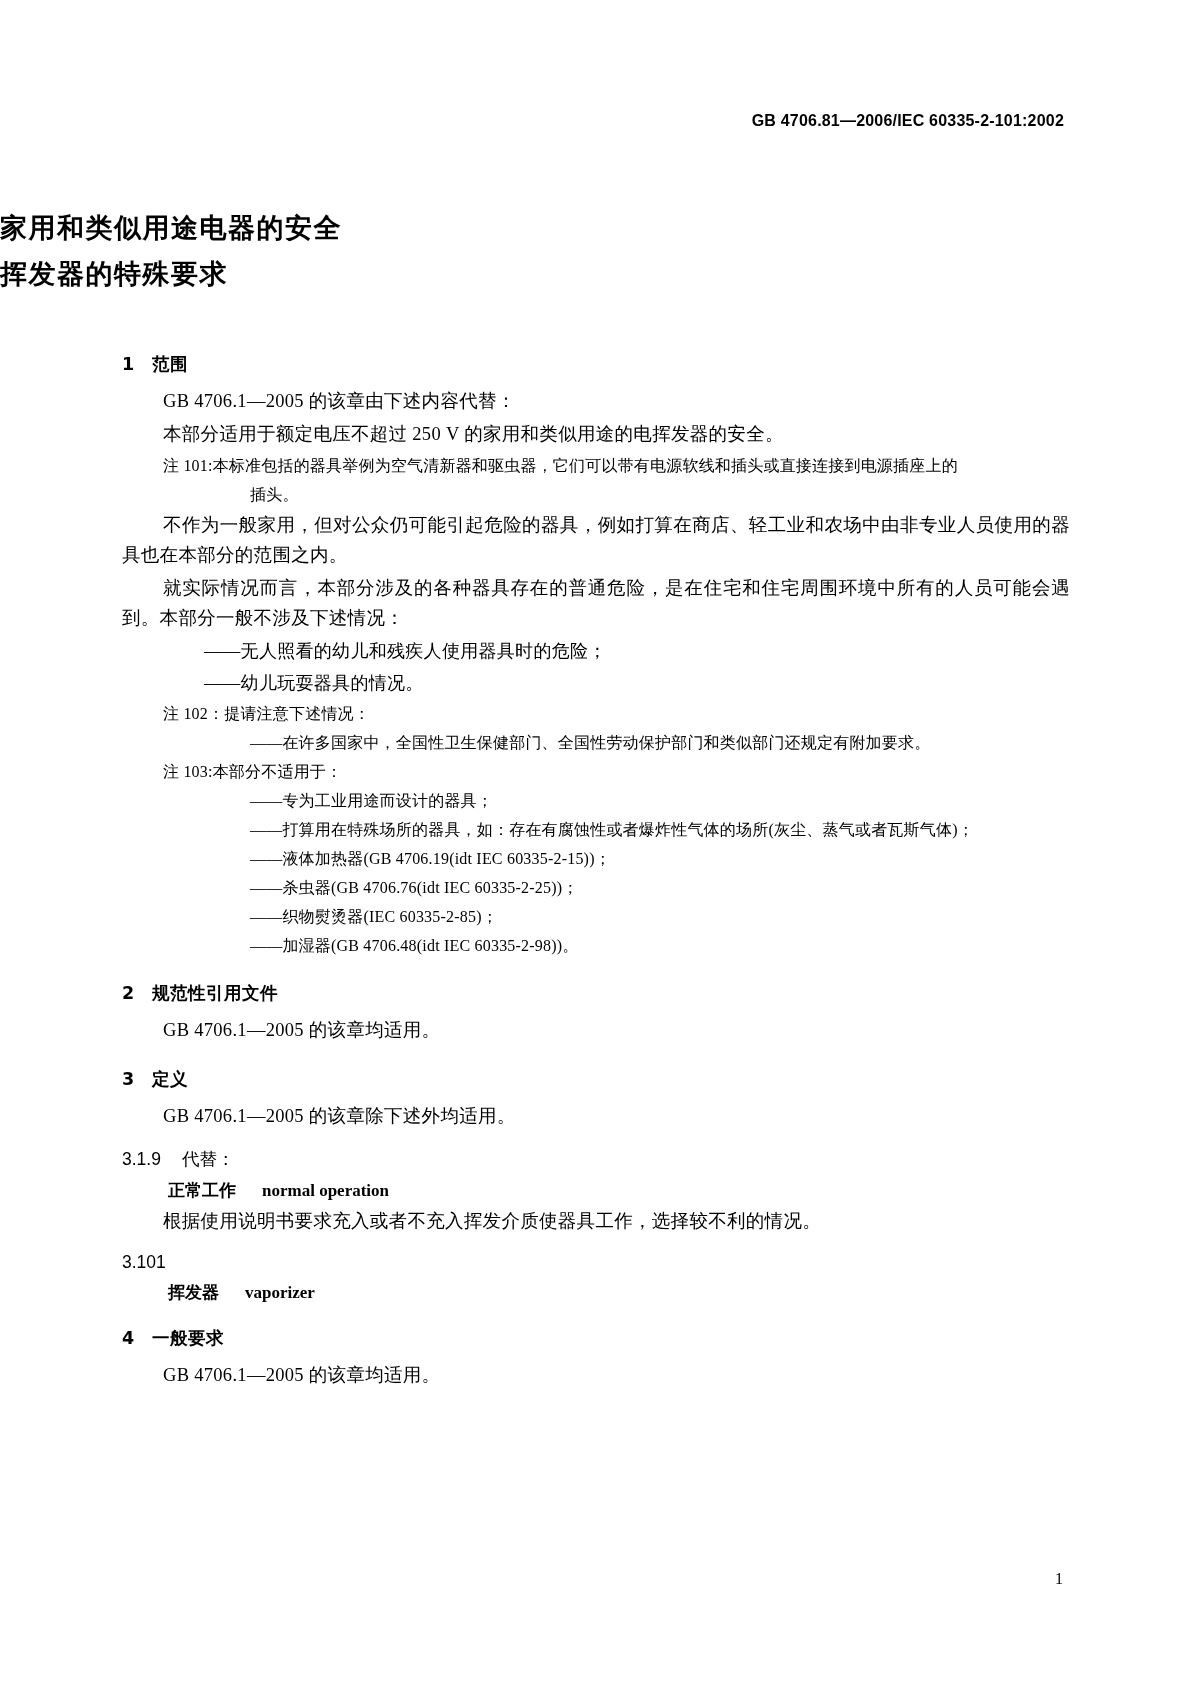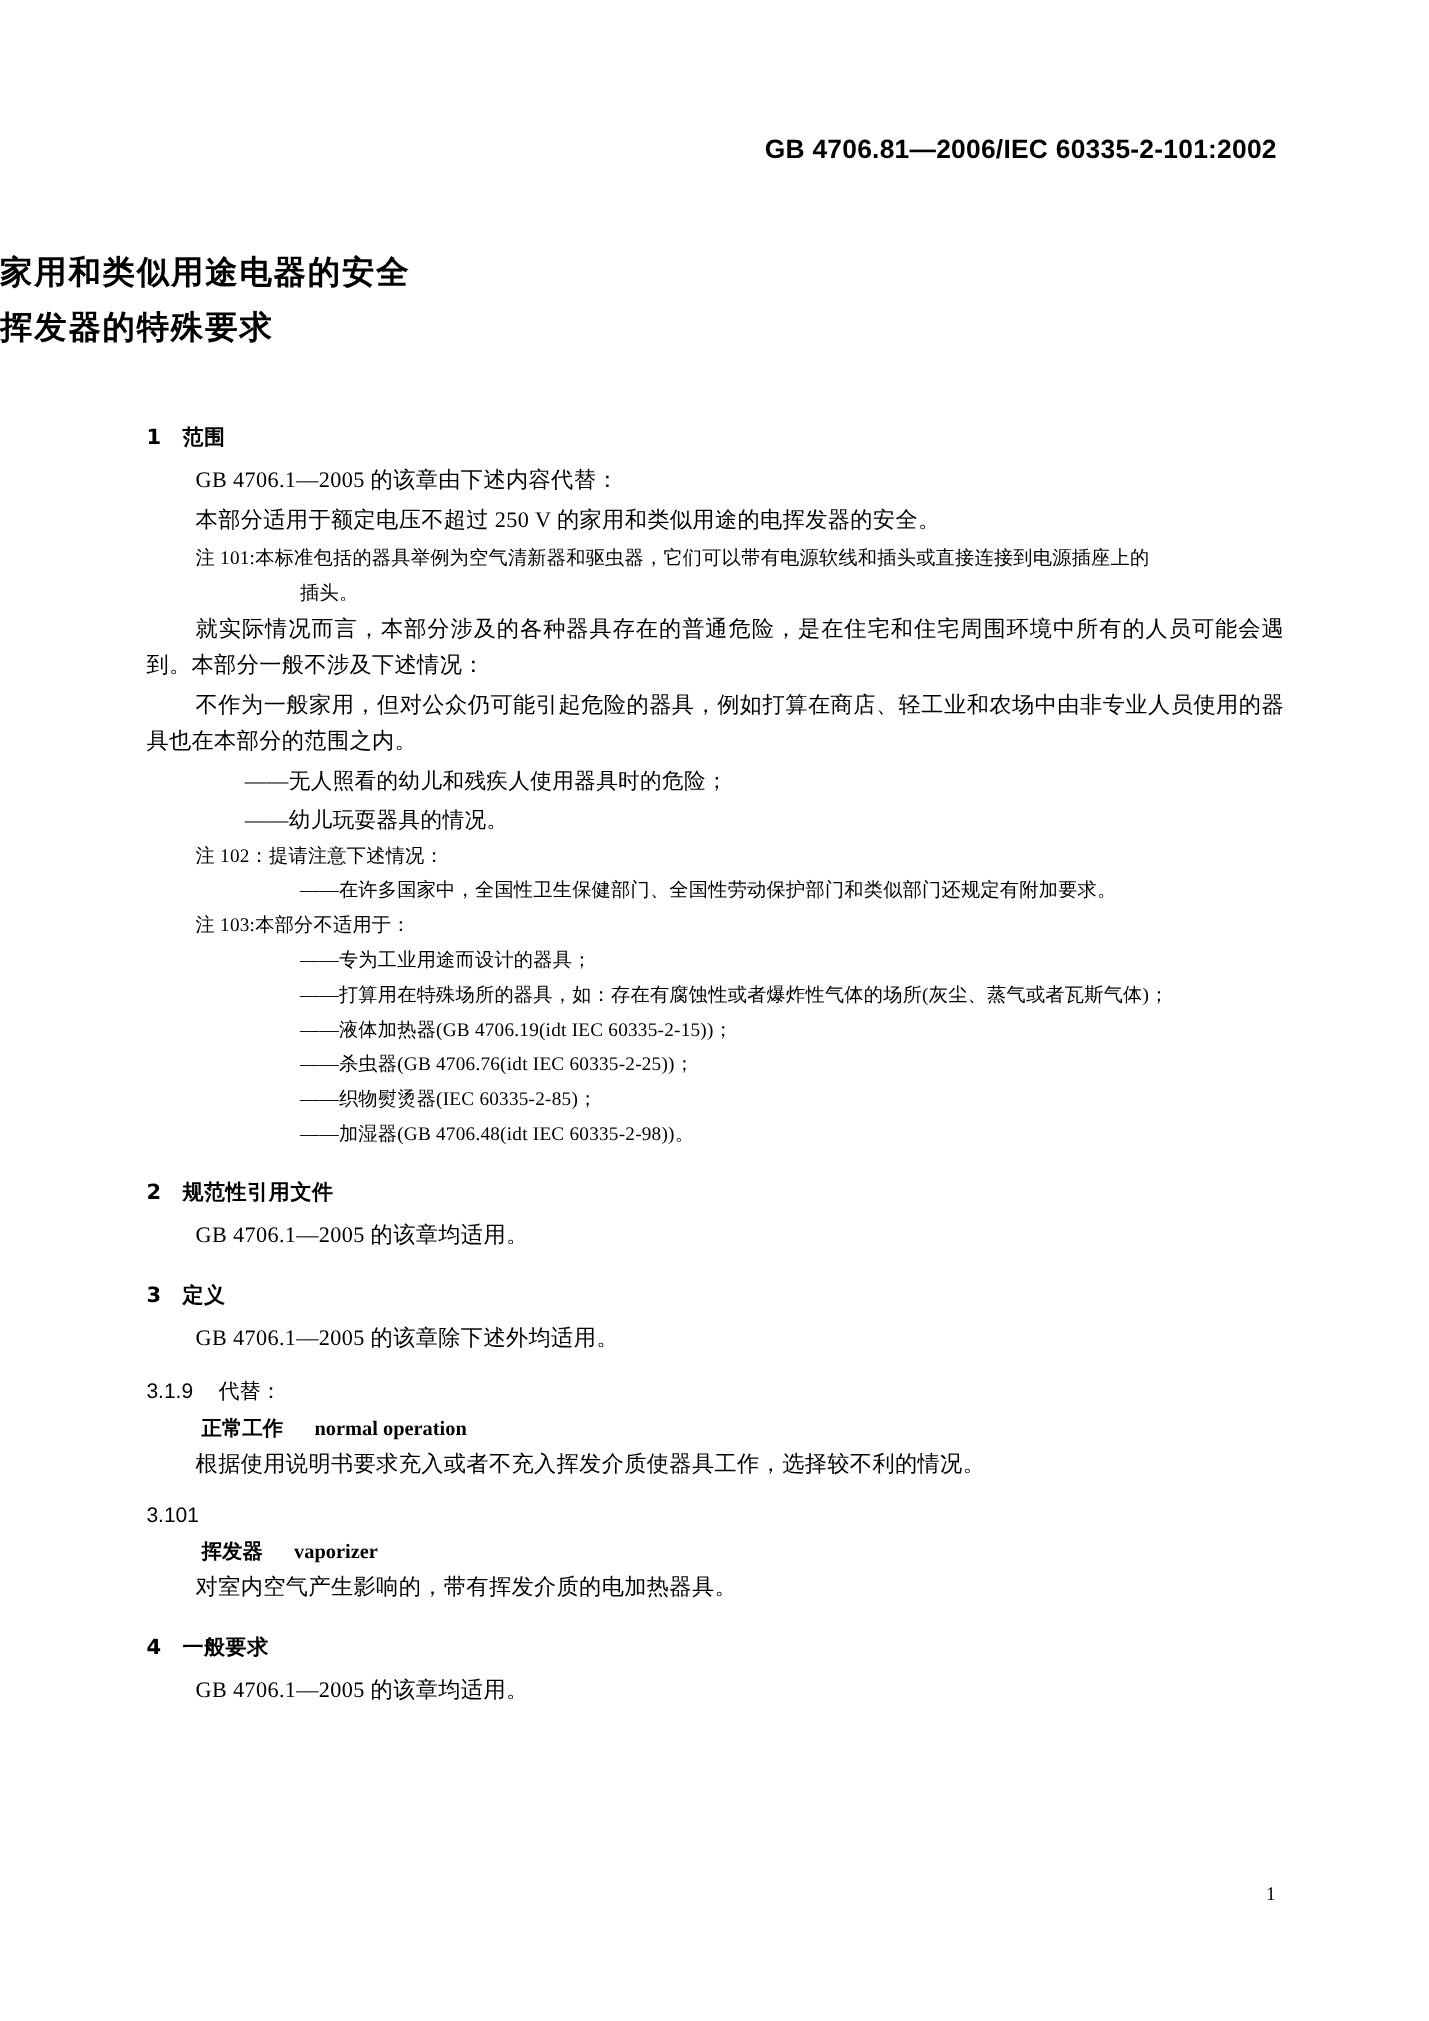--- a/index.html
+++ b/index.html
@@ -21,21 +21,21 @@
     height: 1684px;
     box-sizing: border-box;
     padding: 0;
   }
   .header {
     position: absolute;
     top: 112px;
     right: 127px;
     font-family: "Liberation Sans", sans-serif;
     font-weight: bold;
-    font-size: 22px;
+    font-size: 16px;
     letter-spacing: 0.2px;
     white-space: nowrap;
   }
   .title-block {
     position: absolute;
     top: 205px;
     left: 0;
     width: 971px;
     text-align: left;
   }
@@ -141,22 +141,22 @@
 
   <div class="content">
 
     <div class="sec-head first">
       <span class="num">1</span><span>范围</span>
     </div>
     <p class="indent body">GB 4706.1—2005 的该章由下述内容代替：</p>
     <p class="indent body">本部分适用于额定电压不超过 250 V 的家用和类似用途的电挥发器的安全。</p>
     <div class="note"><span>注 101:</span><span>本标准包括的器具举例为空气清新器和驱虫器，它们可以带有电源软线和插头或直接连接到电源插座上的</span></div>
     <div class="note-cont">插头。</div>
+    <p class="indent body">不作为一般家用，但对公众仍可能引起危险的器具，例如打算在商店、轻工业和农场中由非专业人员使用的器具也在本部分的范围之内。</p>
     <p class="indent body">就实际情况而言，本部分涉及的各种器具存在的普通危险，是在住宅和住宅周围环境中所有的人员可能会遇到。本部分一般不涉及下述情况：</p>
-    <p class="indent body">不作为一般家用，但对公众仍可能引起危险的器具，例如打算在商店、轻工业和农场中由非专业人员使用的器具也在本部分的范围之内。</p>
     <div class="dash-item">——无人照看的幼儿和残疾人使用器具时的危险；</div>
     <div class="dash-item">——幼儿玩耍器具的情况。</div>
 
     <div class="note"><span>注 102：</span><span>提请注意下述情况：</span></div>
     <div class="note-sub">——在许多国家中，全国性卫生保健部门、全国性劳动保护部门和类似部门还规定有附加要求。</div>
 
     <div class="note"><span>注 103:</span><span>本部分不适用于：</span></div>
     <div class="note-sub">——专为工业用途而设计的器具；</div>
     <div class="note-sub">——打算用在特殊场所的器具，如：存在有腐蚀性或者爆炸性气体的场所(灰尘、蒸气或者瓦斯气体)；</div>
     <div class="note-sub">——液体加热器(GB 4706.19(idt IEC 60335-2-15))；</div>
@@ -181,21 +181,20 @@
       <span>正常工作</span><span class="en">normal operation</span>
     </div>
     <p class="indent body">根据使用说明书要求充入或者不充入挥发介质使器具工作，选择较不利的情况。</p>
 
     <div class="sub-head">
       <span class="num">3.101</span>
     </div>
     <div class="term">
       <span>挥发器</span><span class="en">vaporizer</span>
     </div>
-    <p class="indent body">对室内空气产生影响的，带有挥发介质的电加热器具。</p>
 
     <div class="sec-head">
       <span class="num">4</span><span>一般要求</span>
     </div>
     <p class="indent body">GB 4706.1—2005 的该章均适用。</p>
 
   </div>
 
   <div class="footer-page">1</div>
 

